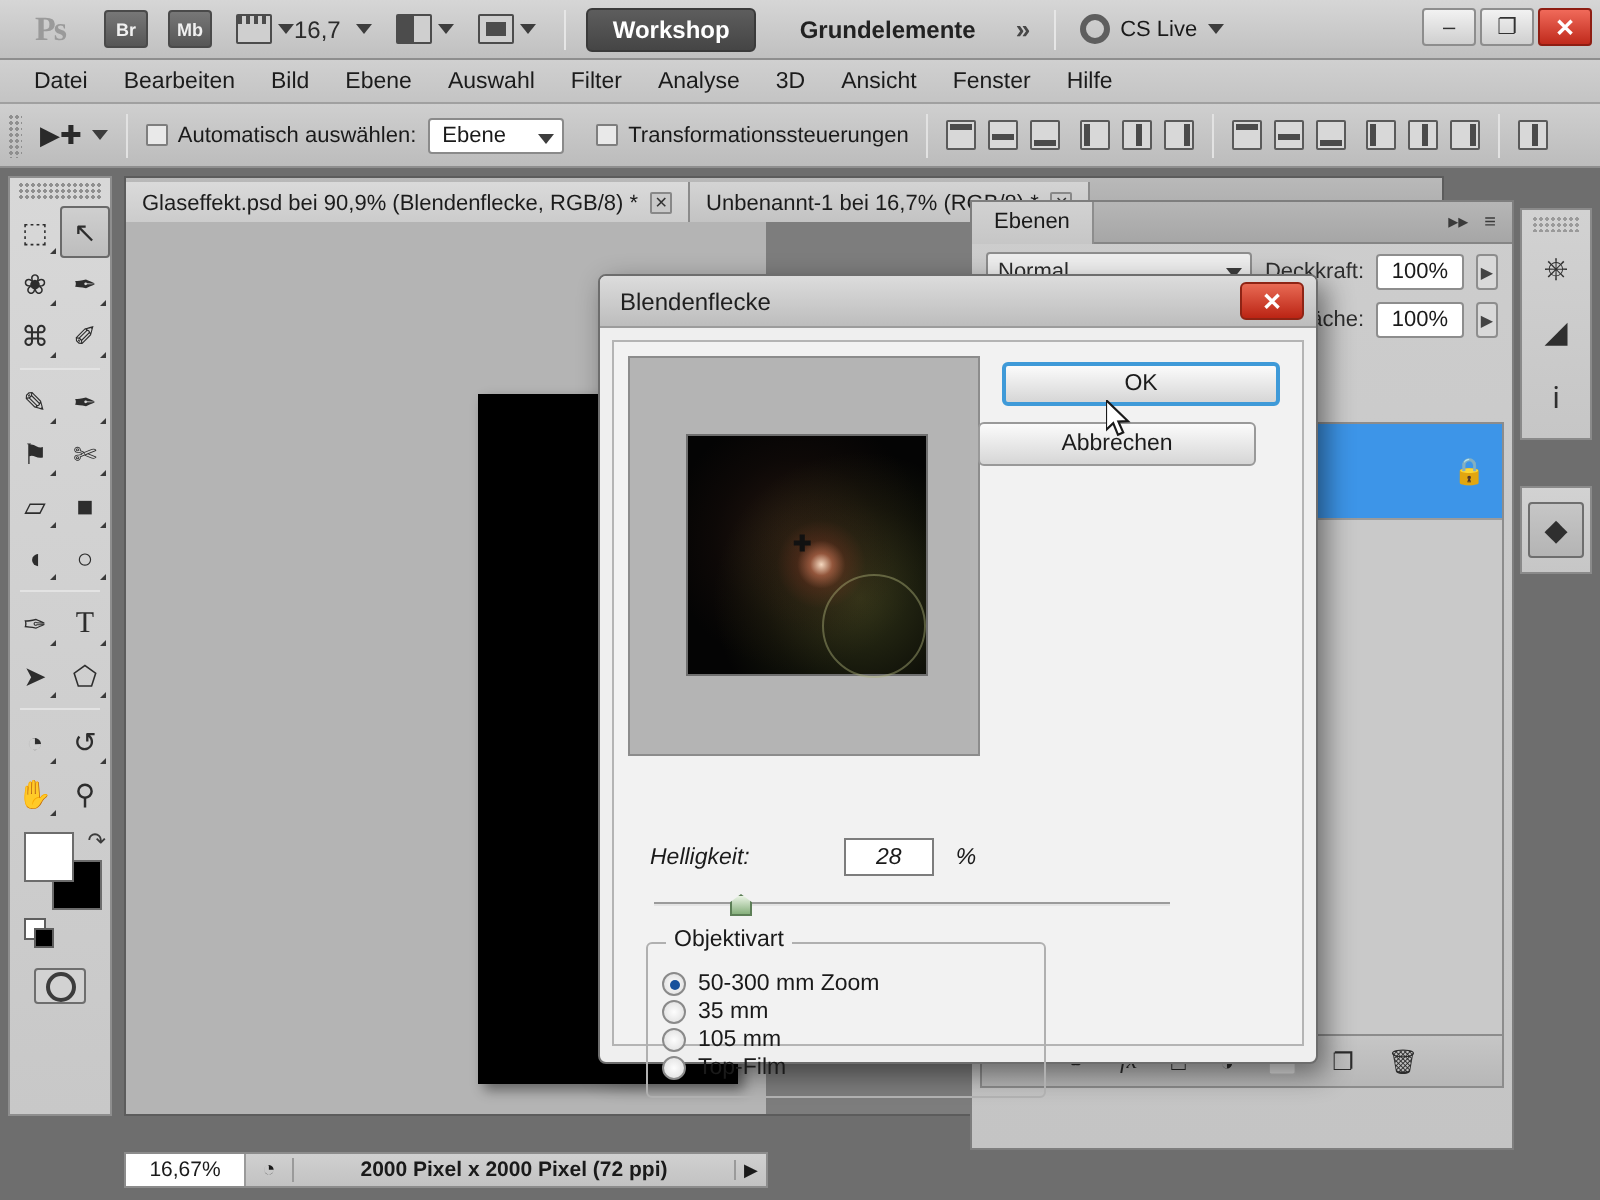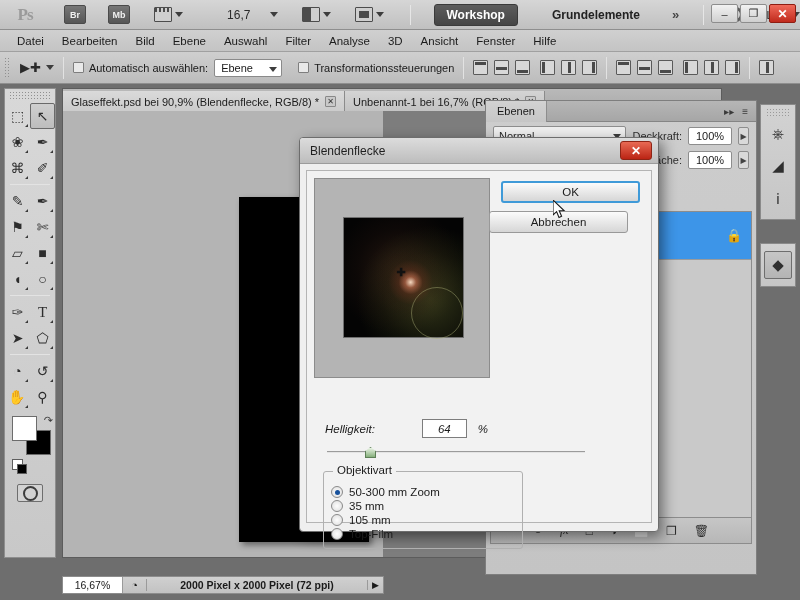--- a/index.html
+++ b/index.html
@@ -11,21 +11,21 @@
     background:#6e6e6e;
     -webkit-font-smoothing:antialiased;
   }
   #app{ position:relative; width:800px; height:600px; }
 
   
   .appbar{
     position:absolute; left:0; top:0; width:800px; height:30px;
     background:linear-gradient(#d6d6d6,#c0c0c0);
     border-bottom:1px solid #8e8e8e;
-    display:flex; align-items:center;justify-content:space-between;
+    display:flex; align-items:center;
   }
   .ps-logo{
     width:34px; height:22px; margin-left:8px;
     display:flex; align-items:center; justify-content:center;
     font-size:17px; font-weight:bold; color:#9a9a9a; letter-spacing:-1px;
     font-family:"Liberation Serif", serif;
   }
   .sqbtn{
     width:22px; height:19px; margin-left:10px;
     background:linear-gradient(#777,#565656);
@@ -48,21 +48,21 @@
     content:''; position:absolute; left:3px; top:3px; right:3px; bottom:3px;
     background:#4c4c4c;
   }
   .glyph.screeninfo{
     background:repeating-linear-gradient(90deg,#4c4c4c 0 2px,#cfcfcf 2px 4px) top/100% 4px no-repeat,#cfcfcf;
   }
   .caret{
     width:0;height:0;border-left:4px solid transparent;border-right:4px solid transparent;
     border-top:5px solid #3d3d3d;
   }
-  .zoomval{ margin-left:32px; font-size:12px; color:#2b2b2b; }
+  .zoomval{ margin-left:0; font-size:12px; color:#2b2b2b; }
   .vsep{ width:1px; height:20px; background:#9d9d9d; margin-left:14px;
          border-right:1px solid #e6e6e6; }
   .ws-btn{
     margin-left:10px; height:22px; padding:0 12px; border-radius:3px;
     display:flex; align-items:center; font-size:12px; font-weight:bold;
   }
   .ws-btn.active{
     background:linear-gradient(#5d5d5d,#454545);
     border:1px solid #3a3a3a; color:#fff;
   }
@@ -685,21 +685,21 @@
           <div class="ring"></div>
           <div class="cross">✚</div>
         </div>
       </div>
 
       <div class="btn primary">OK</div>
       <div class="btn cancel">Abbrechen</div>
 
       <div class="bright-row">
         <span class="lb">Helligkeit:</span>
-        <span class="bf">64</span>
+        <span class="bf">28</span>
         <span class="pc">%</span>
       </div>
 
       <div class="slider">
         <div class="track"></div>
         <div class="knob"></div>
       </div>
 
       <div class="fieldset">
         <div class="fs-legend">Objektivart</div>

